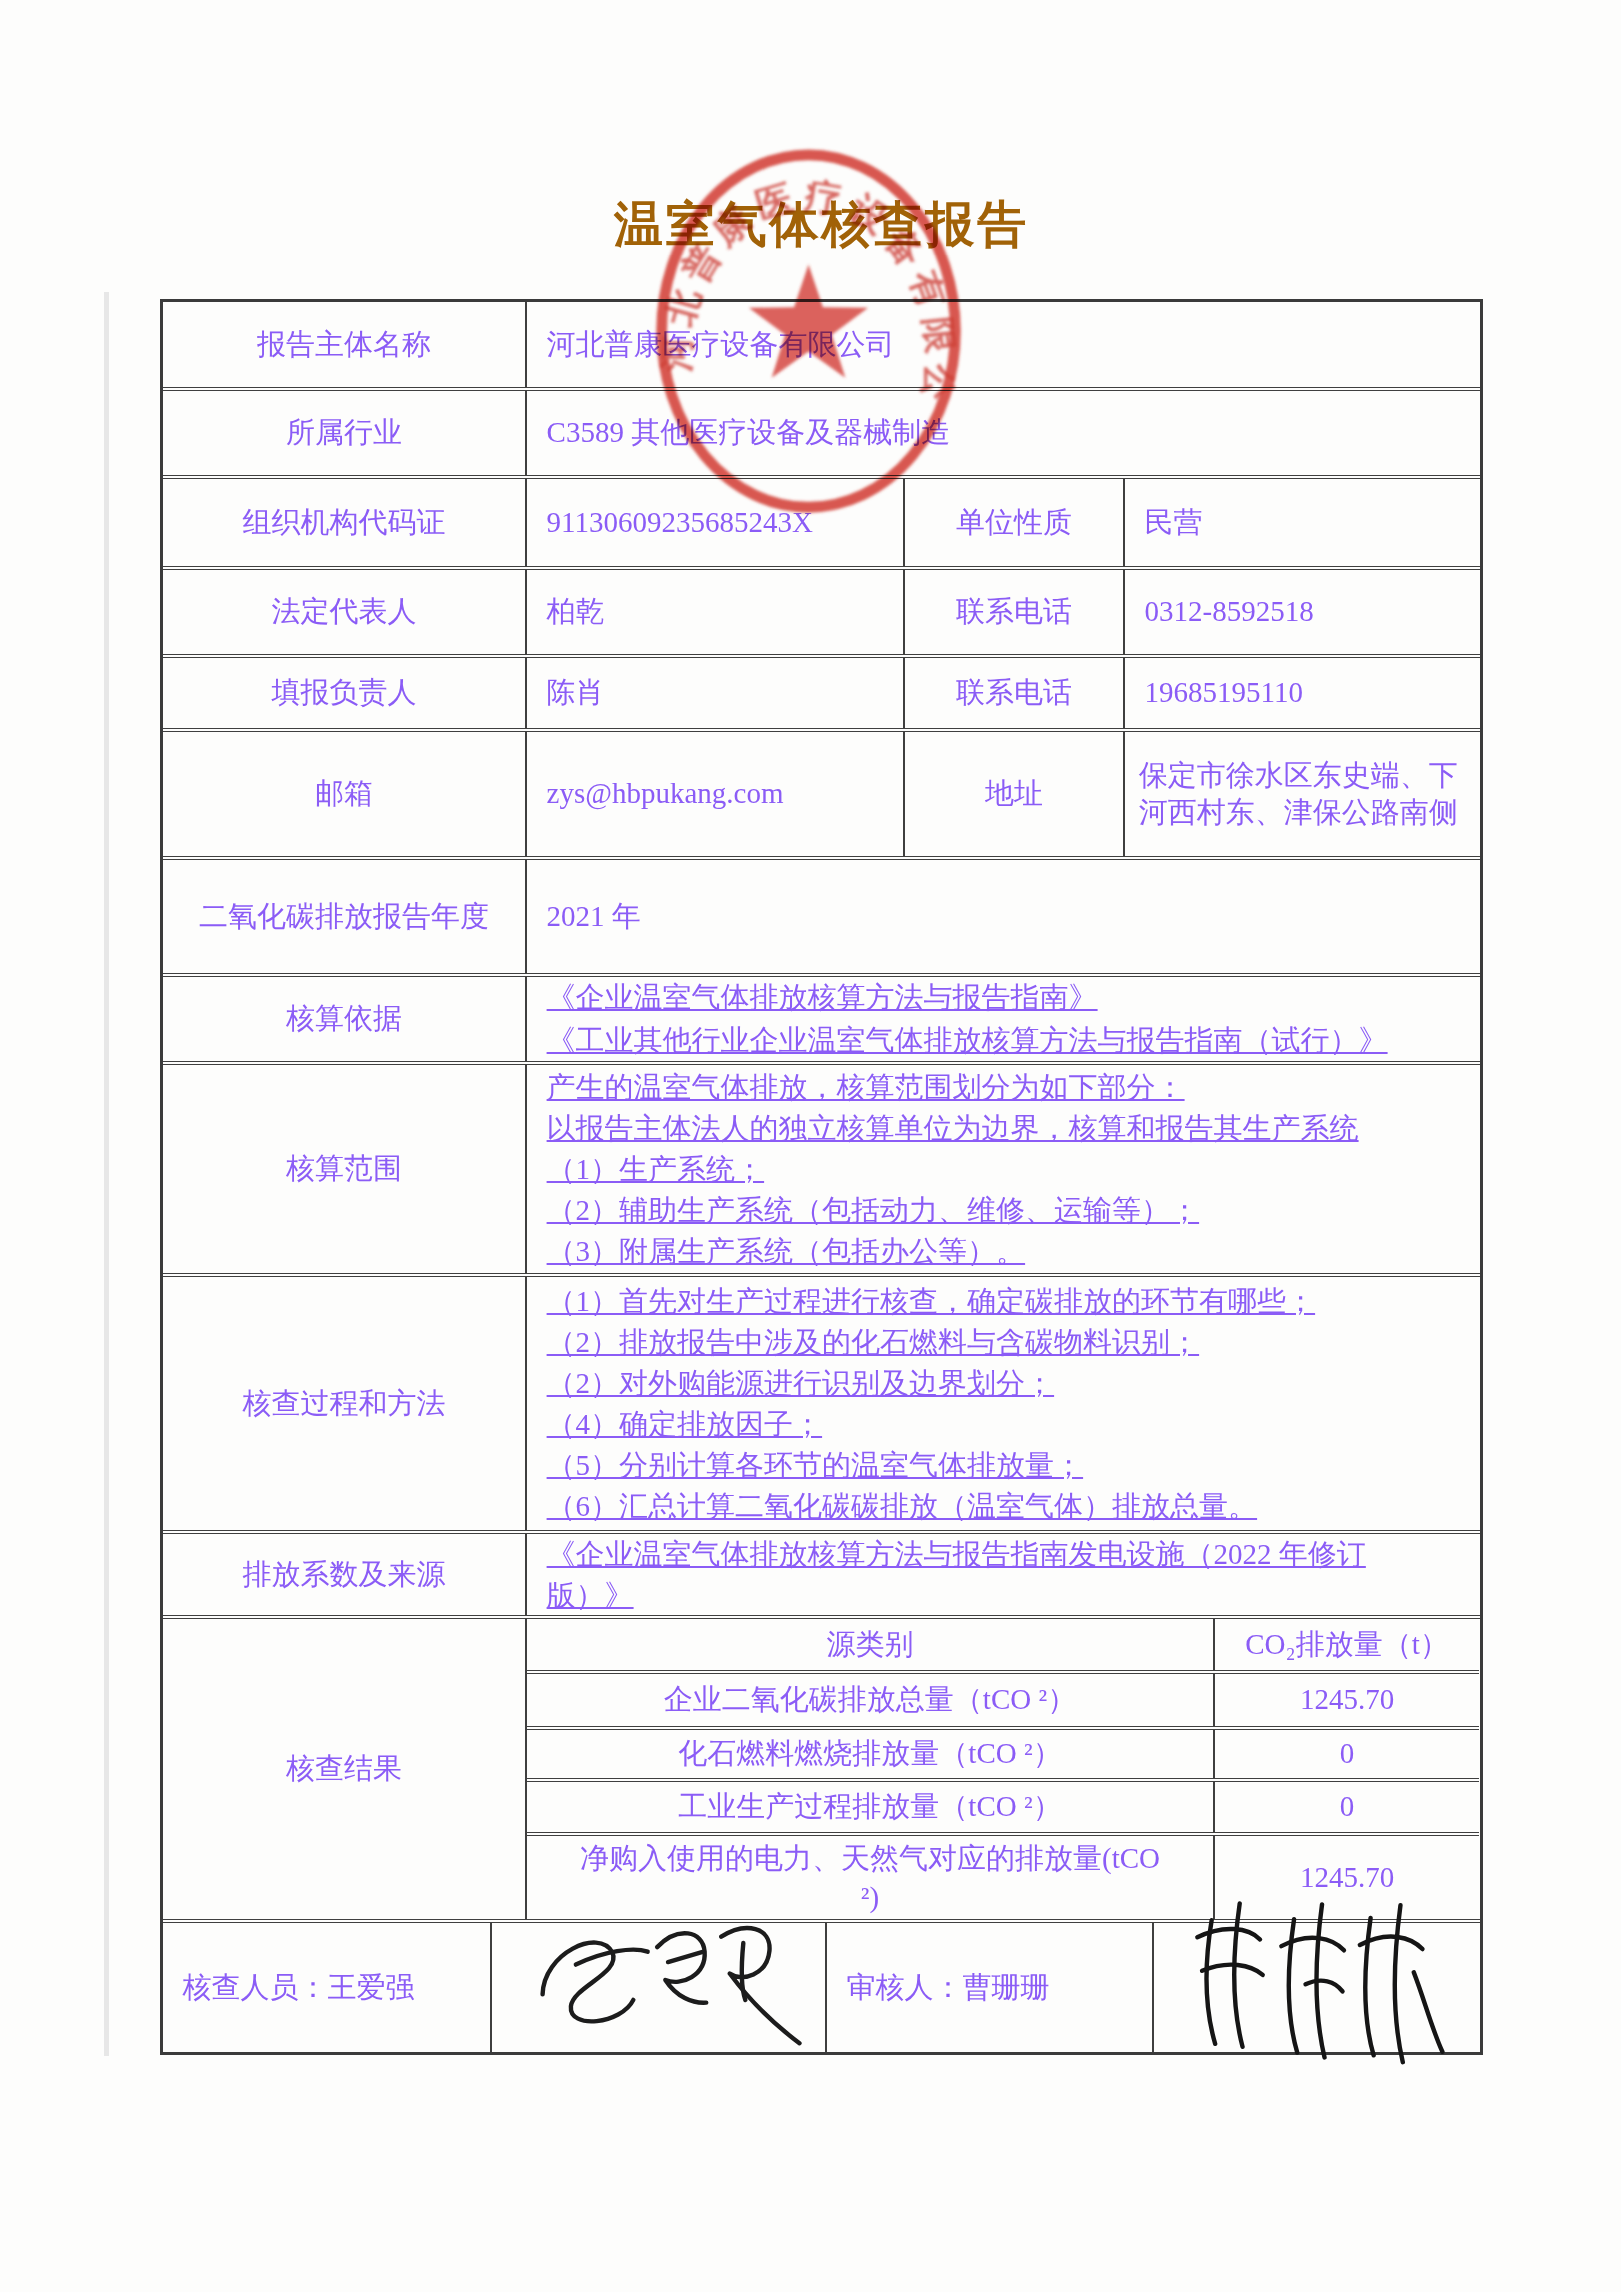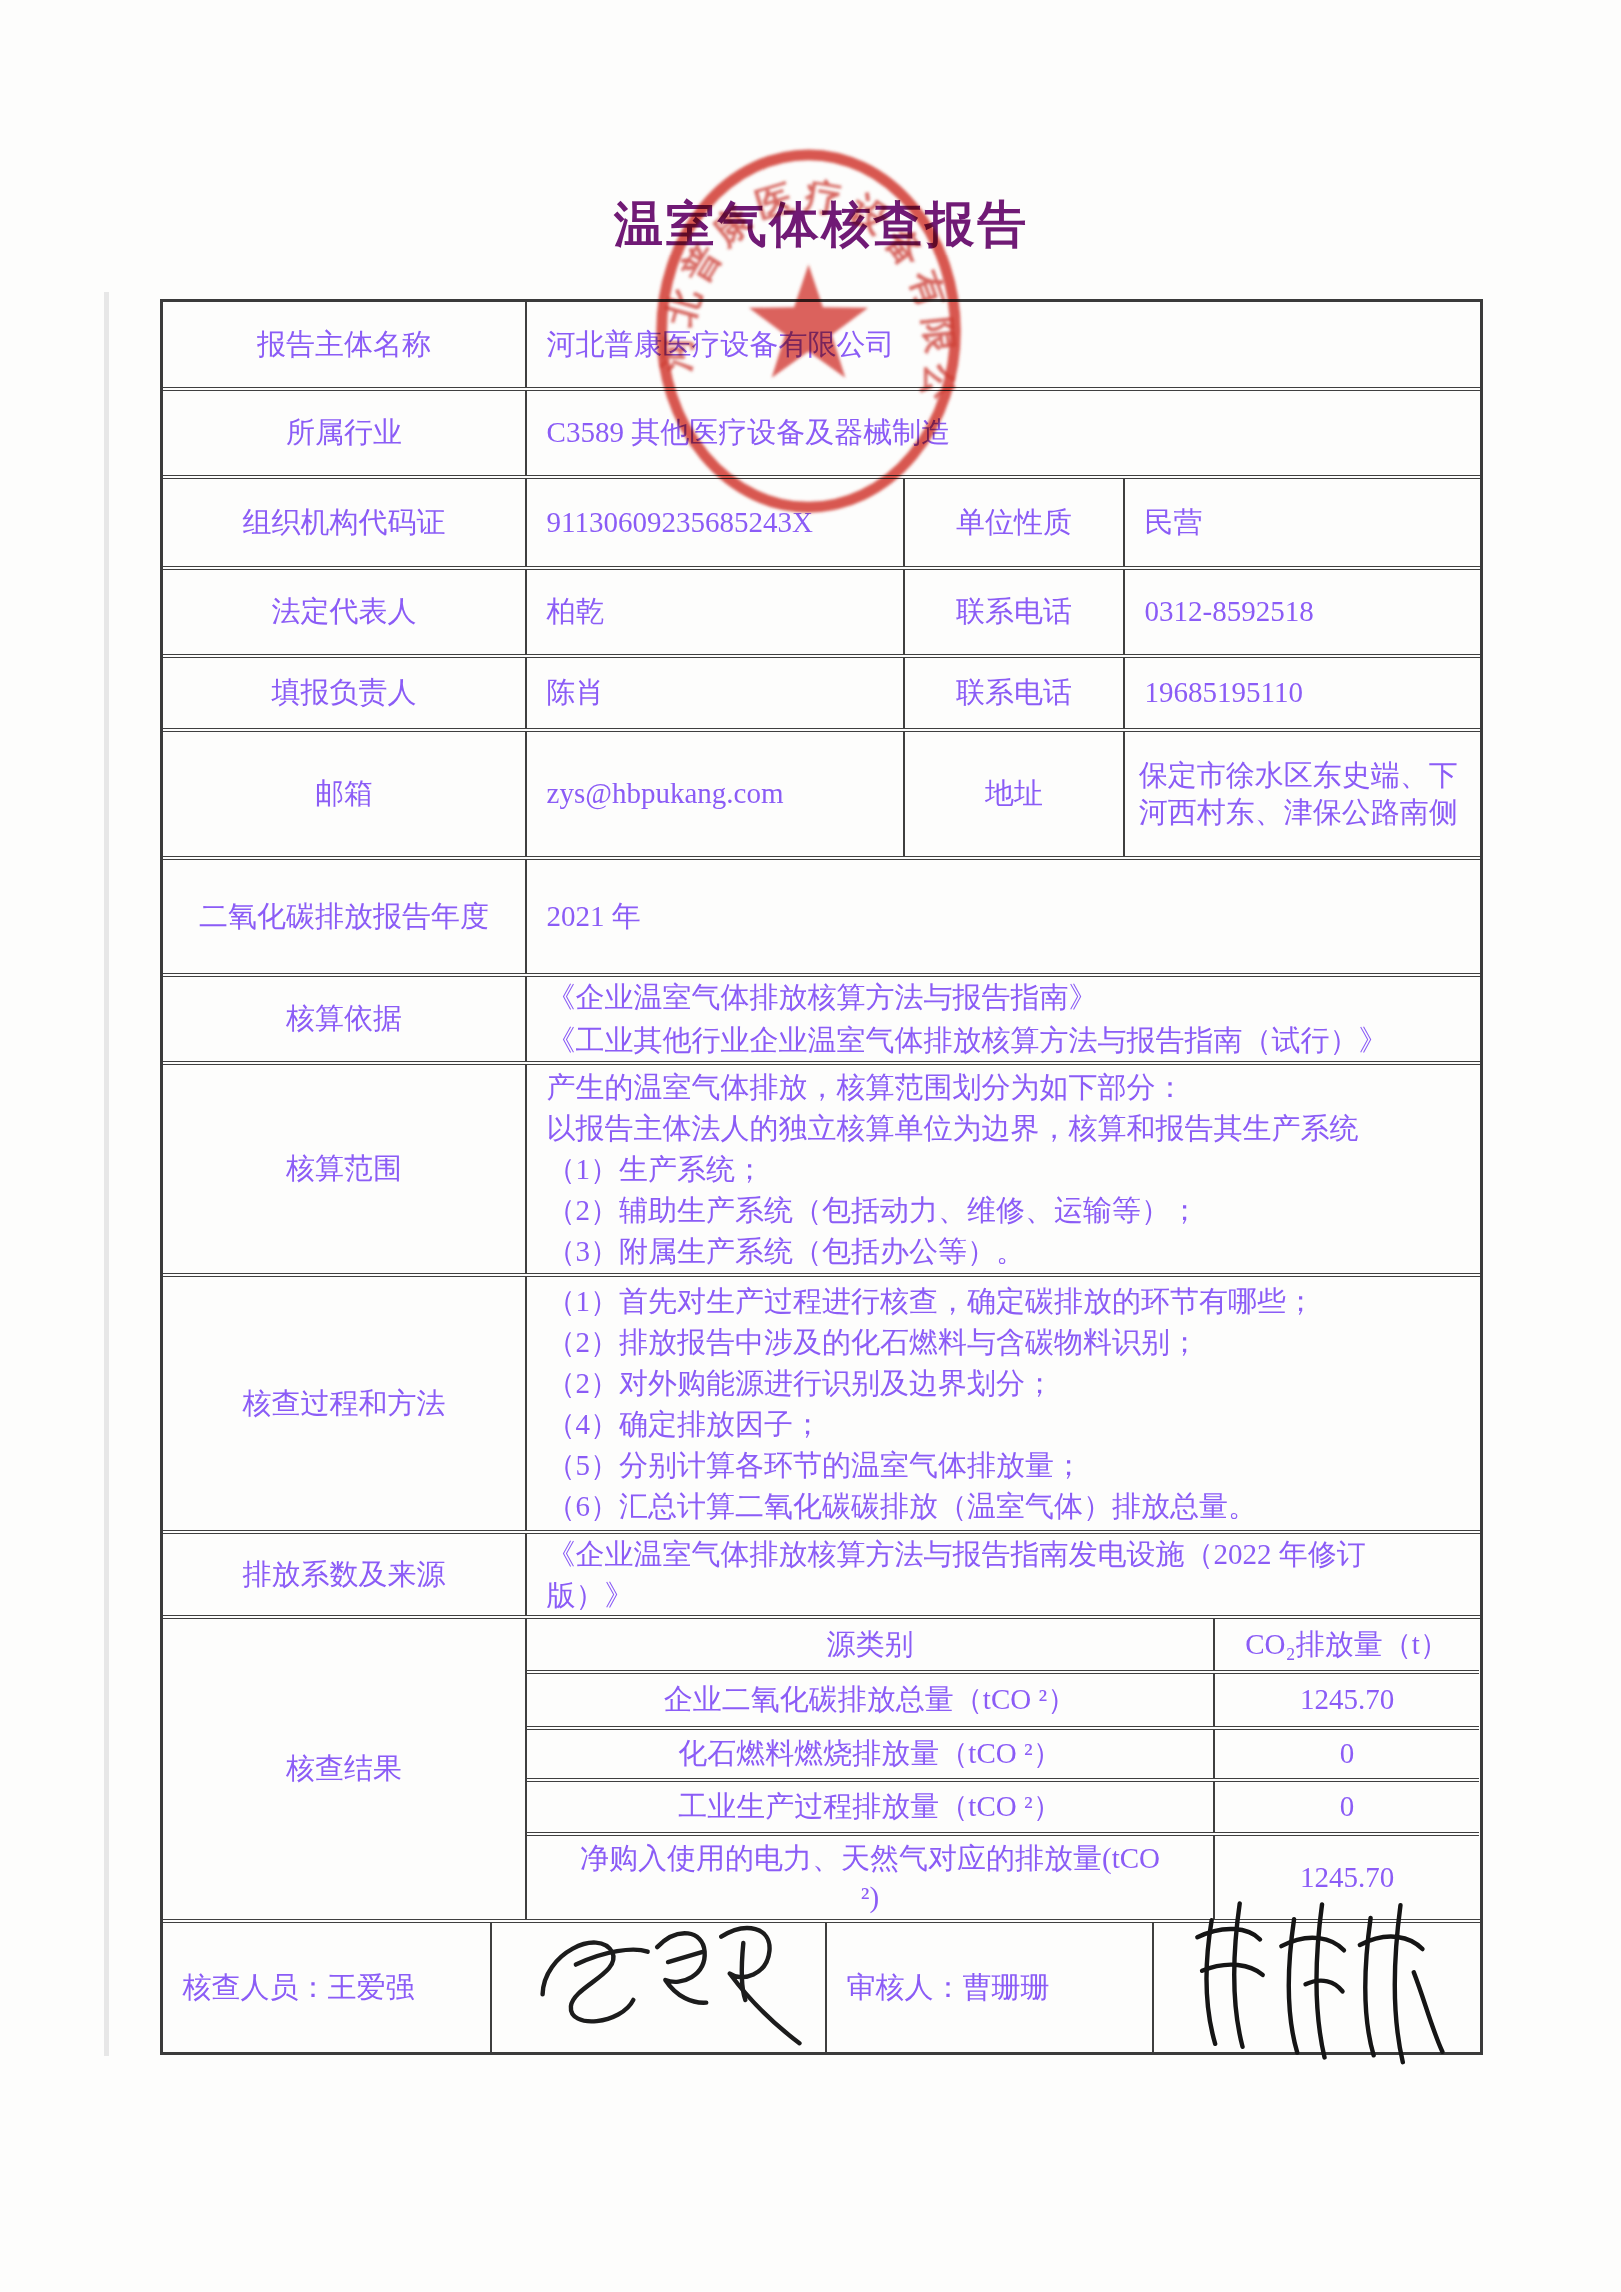--- a/index.html
+++ b/index.html
@@ -12,42 +12,42 @@
     font-family:"Liberation Serif","DejaVu Serif",serif;
     color:#262626;
   }
   .scan-line{
     position:absolute;left:104px;top:292px;width:4.9px;height:1764px;
     background:#d6d6d6;opacity:.55;
   }
   .doc-title{
     position:absolute;left:160px;top:192px;width:1323px;
     text-align:center;font-size:49px;font-weight:700;letter-spacing:2.9px;
-    color:#701a75;z-index:1;
+    color:#a16207;z-index:1;
   }
   
   .tbl{
     position:absolute;left:160px;top:299px;width:1323px;
     border:3.9px solid #3b3b3b;box-sizing:border-box;
     z-index:2;
   }
   .row{display:flex;border-bottom:4.9px double #3f3f3f;box-sizing:border-box;}
   .row:last-child{border-bottom:none;}
   .cell{
     box-sizing:border-box;border-right:2.9px solid #3f3f3f;
     display:flex;align-items:center;
     font-size:29px;line-height:1.35;color:#8b5cf6;
     overflow:visible;
   }
   .cell:last-child{border-right:none;}
   .c-label{justify-content:center;text-align:center;padding:3.9px 9.8px;}
   .c-value{justify-content:flex-start;padding:3.9px 19.6px;}
   .c-center{justify-content:center;text-align:center;padding:3.9px 9.8px;}
   .c-lines{flex-direction:column;align-items:flex-start;justify-content:center;padding:2px 19.6px;}
-  .c-lines .ln{display:block;}
+  .c-lines .ln{display:block;text-decoration:underline;}
   
   .w1{width:364px;} .w2{width:378px;} .w3{width:220px;} .w4{width:354px;}
   .wv{width:952px;}
   .ws{width:688px;} .wa{width:264px;}
   .g1{width:329px;} .g2{width:335px;} .g3{width:327px;} .g4{width:323px;}
   
   .rescol{width:952px;display:flex;flex-direction:column;}
   .sub{display:flex;border-bottom:4.9px double #3f3f3f;box-sizing:border-box;}
   .sub:last-child{border-bottom:none;}
   .addr{line-height:37px;padding:3.9px 13.7px;}

